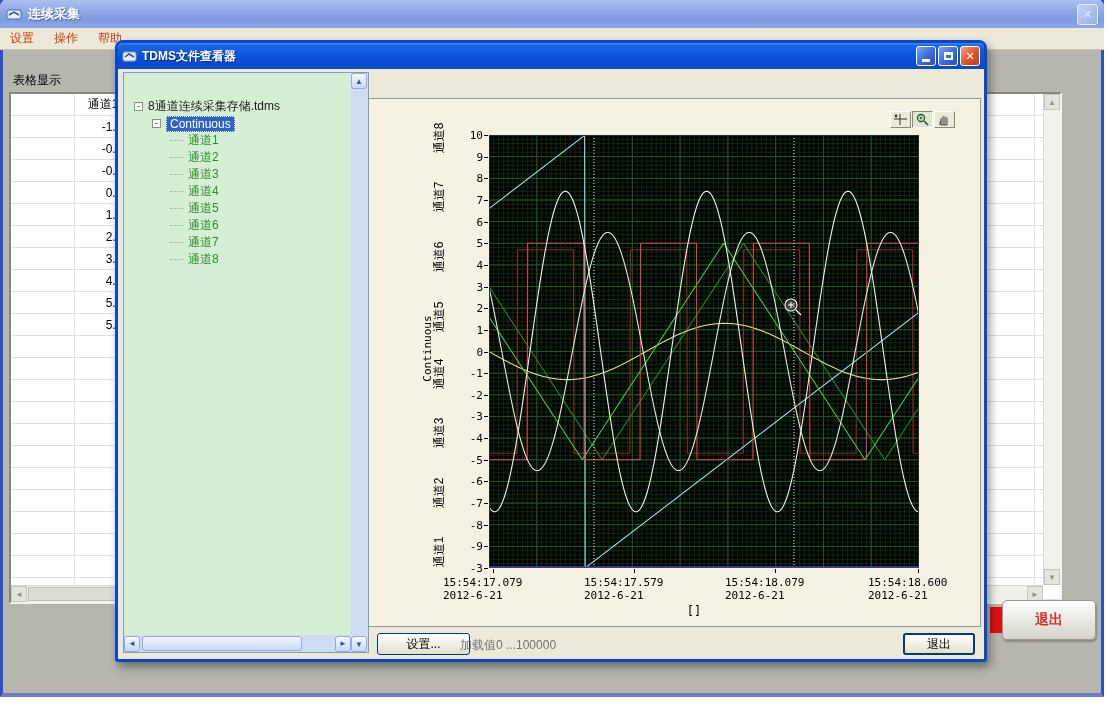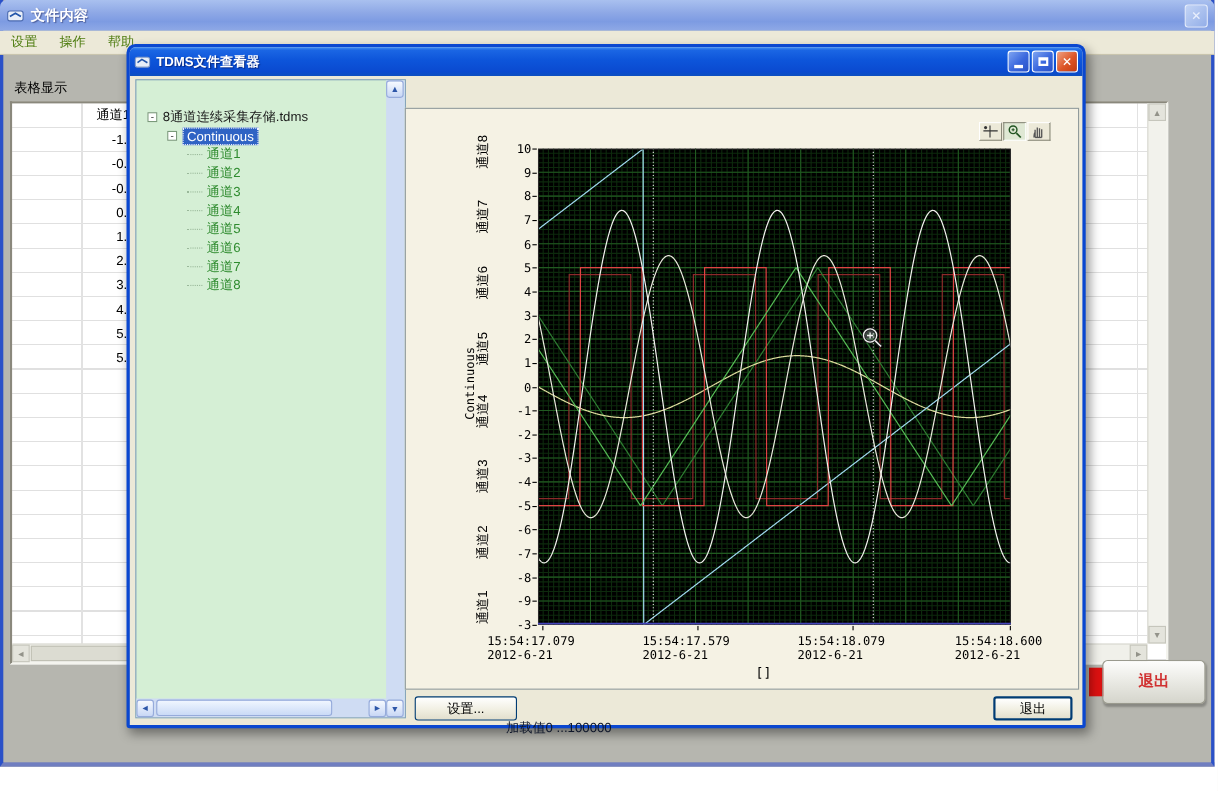--- a/index.html
+++ b/index.html
@@ -15,21 +15,21 @@
     background:linear-gradient(180deg,#a9c0ef 0%,#8fa9e6 40%,#7d9be2 70%,#8fa9e6 100%);
     display:flex; align-items:center; padding:0 6px; border-radius:6px 6px 0 0; }
   .titlebar-main .wtitle { color:#fff; font-weight:bold; font-size:13px; margin-left:6px;
     text-shadow:1px 1px 1px rgba(0,0,50,.4); }
   .cap-btn { width:21px; height:21px; border:1px solid #e7eefb; border-radius:3px;
     display:flex; align-items:center; justify-content:center; color:#e8eefc; font-size:11px;
     font-weight:bold; }
   .close-main { margin-left:auto; background:linear-gradient(135deg,#c3d4f5,#93aee8); }
   .menubar { position:absolute; left:-3px; top:28px; width:1104px; height:22px;
     background:#ece9d8; border-bottom:1px solid #c9c5ae; display:flex; align-items:center; }
-  .menu-item { padding:3px 10px; color:#4d7c0f; cursor:default;text-align:right; }
+  .menu-item { padding:3px 10px; color:#c2410c; cursor:default;text-align:right; }
   .side-label { position:absolute; left:10px; top:72px; color:#000000; }
 
   
   #main-table { position:absolute; left:6px; top:92px; width:1053px; height:512px;
     background:
       repeating-linear-gradient(90deg, transparent 0 63px, #e2e2e2 63px 64px),
       repeating-linear-gradient(180deg, transparent 0 21px, #e0e0e0 21px 22px),
       #ffffff;
     border-top:2px solid #8a887c; border-left:2px solid #8a887c;
     border-right:2px solid #f4f4ee; border-bottom:2px solid #f4f4ee; }
@@ -111,35 +111,35 @@
   #xaxis-name { position:absolute; left:305px; top:505px; width:40px; text-align:center; color:#000;
     font-family:"DejaVu Sans Mono",monospace; }
   #graph-toolbar { position:absolute; left:520px; top:12px; display:flex; }
   .gt-btn { width:21px; height:17px; margin-left:1px; background:#ece9d8;
     border:1px solid; border-color:#fff #8a8a7a #8a8a7a #fff; display:flex; align-items:center; justify-content:center; }
   .gt-btn.pressed { border-color:#8a8a7a #fff #fff #8a8a7a; background:#dfe8d4; }
 
   
   .xp-btn { position:absolute; height:22px; background:linear-gradient(180deg,#ffffff,#f1efe2 55%,#e2dfcd);
     border:1px solid #003c74; border-radius:3px; color:#000; display:flex; align-items:center; justify-content:center; }
-  #load-text { position:absolute; left:342px; top:594px; color:#0f172a;margin-top:16px; }
+  #load-text { position:absolute; left:342px; top:594px; color:#737373; }
 
   
   #mouse-cursor { position:absolute; left:782px; top:296px; z-index:99; }
 </style>
 </head>
 <body>
 
 <div id="main-window">
   <div class="titlebar-main">
     <svg width="16" height="16">
       <rect x="1" y="4" width="14" height="9" rx="2" fill="#e8eef8" stroke="#4a6ab0"></rect>
       <path d="M3 9 L8 6 L13 9" stroke="#2255aa" fill="none" stroke-width="1.5"></path>
     </svg>
-    <span class="wtitle">文件内容</span>
+    <span class="wtitle">连续采集</span>
     <span class="cap-btn close-main">✕</span>
   </div>
   <div class="menubar">
       <span class="menu-item">设置</span>
       <span class="menu-item">操作</span>
       <span class="menu-item">帮助</span>
     </div>
   <div class="side-label">表格显示</div>
 
   <div id="main-table">

